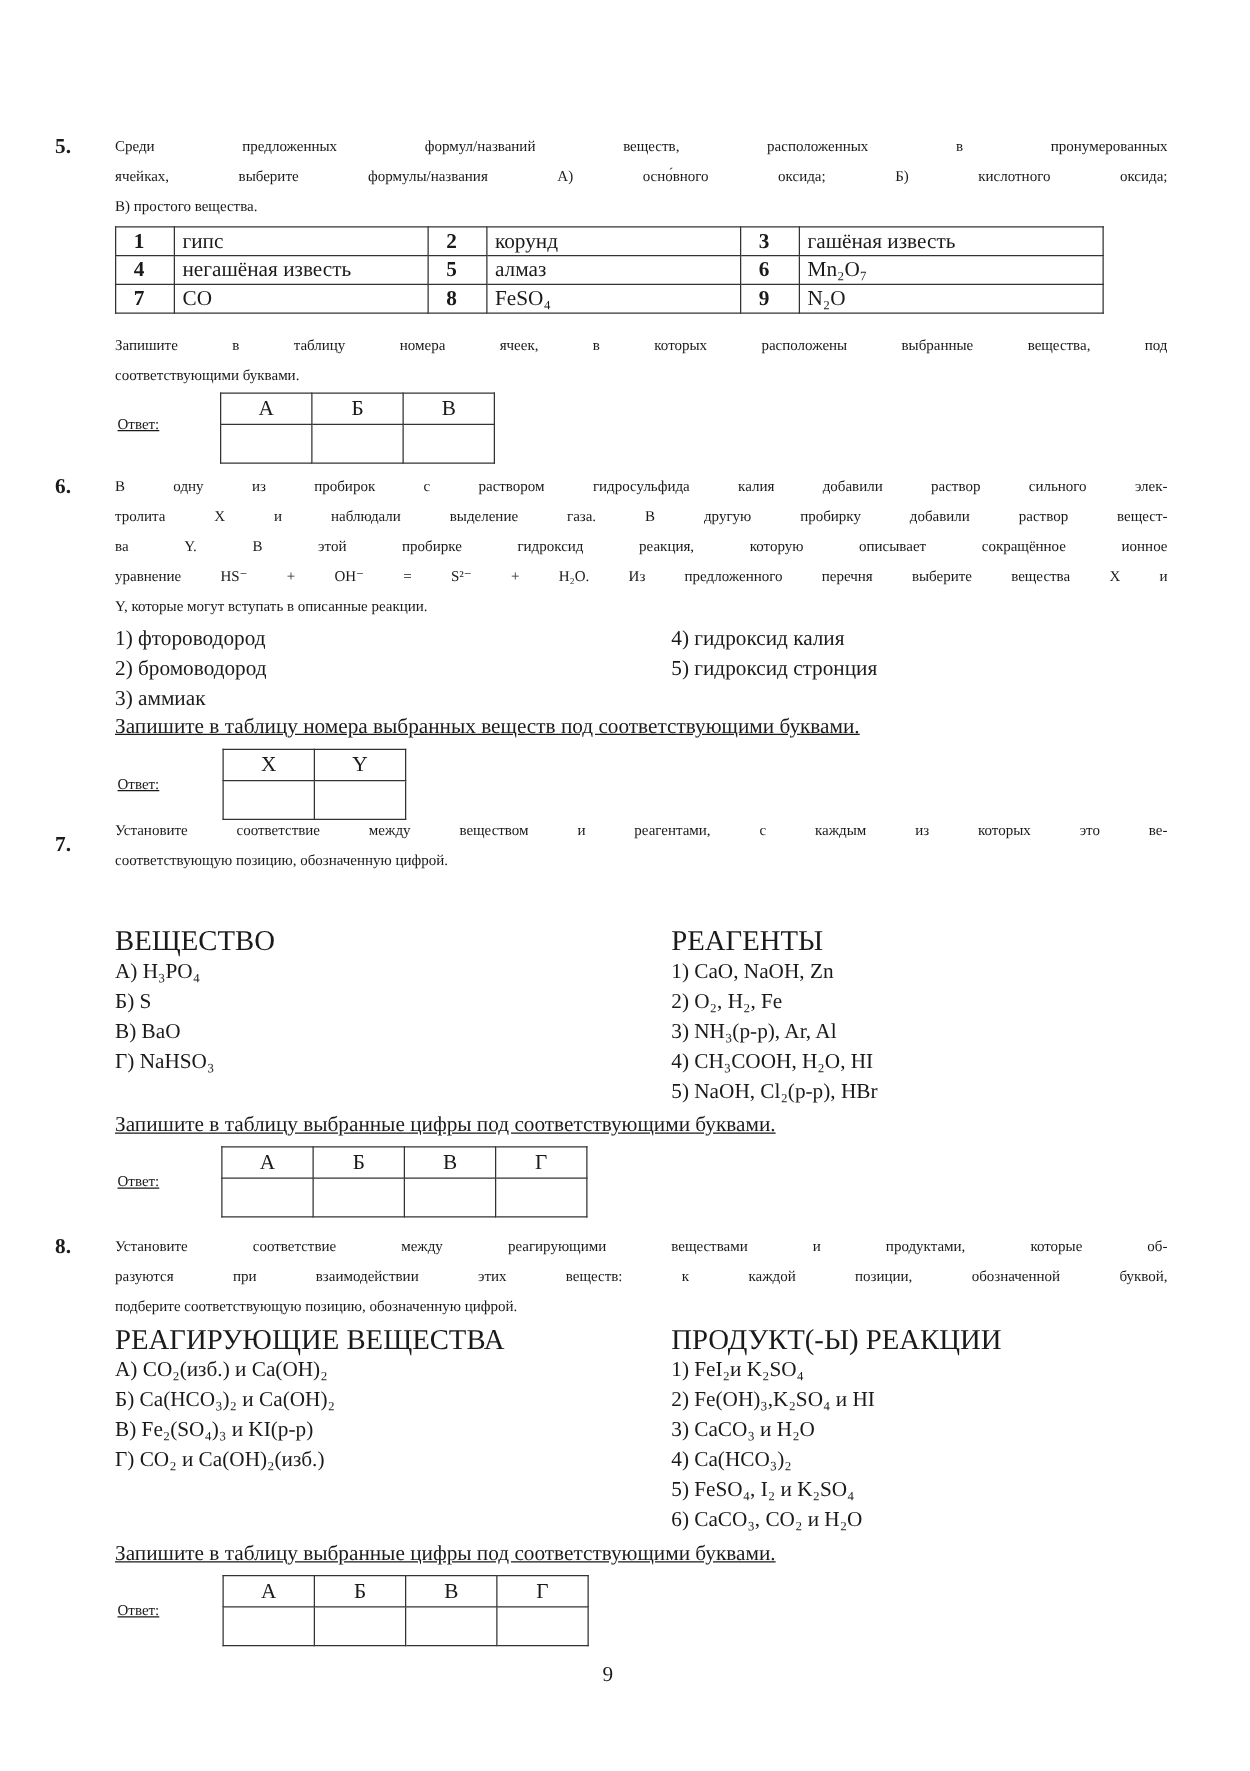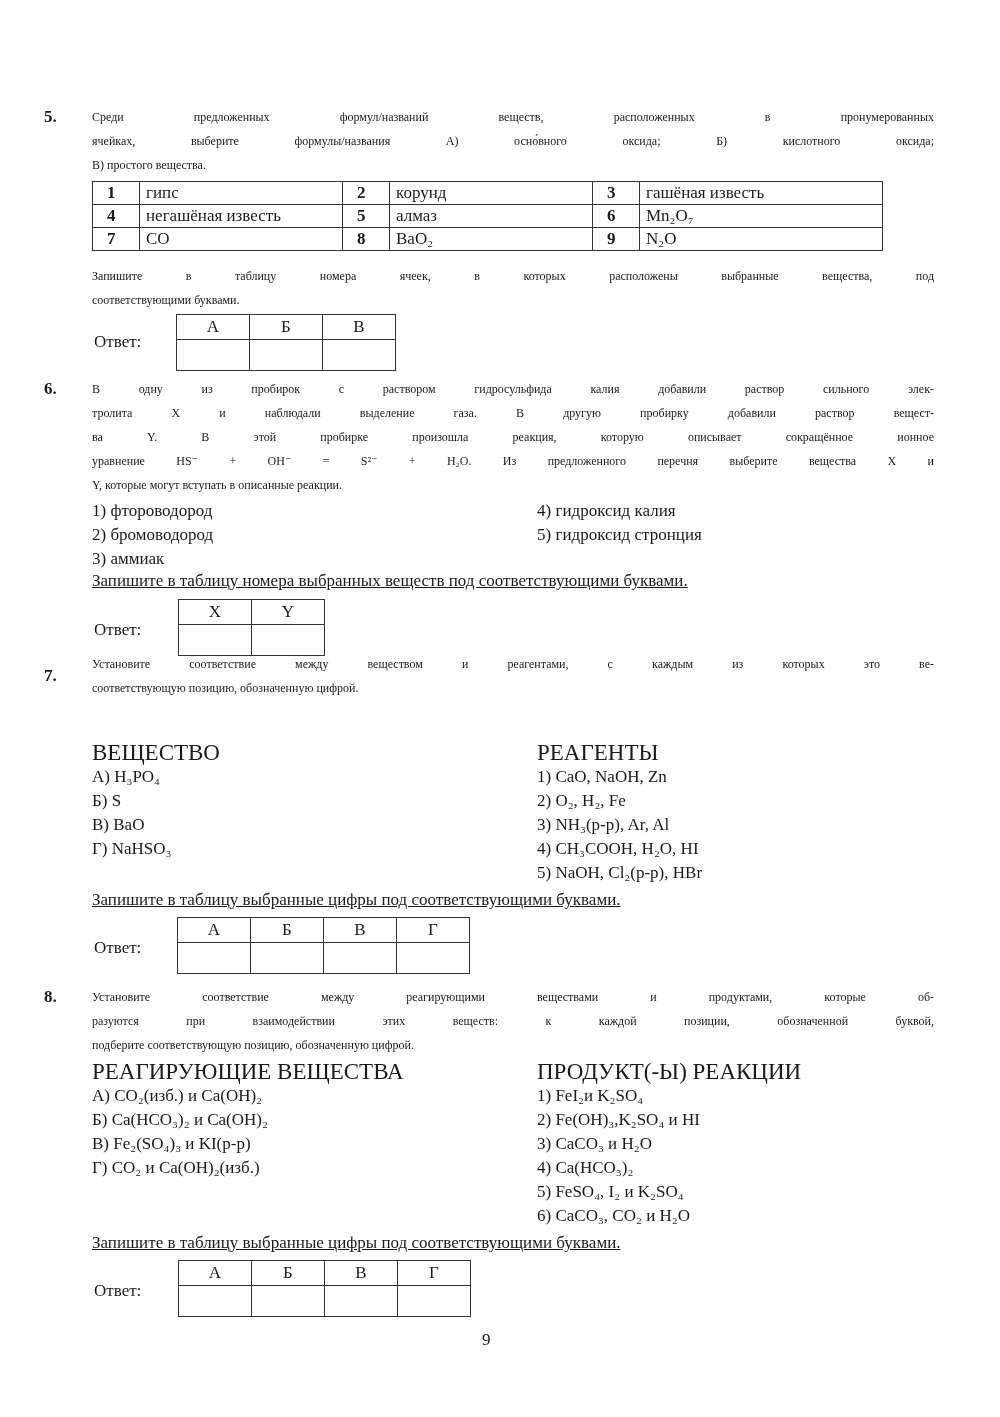--- a/index.html
+++ b/index.html
@@ -10,21 +10,21 @@
   .para { position:absolute; left:92px; width:842px; line-height:24px; text-align:justify; font-size:12px; }
   .para .line { display:block; text-align:justify; text-align-last:justify; white-space:nowrap; }
   .para .line.last { text-align-last:left; }
   table.grid { position:absolute; border-collapse:collapse; }
   table.grid td { border:1.3px solid #333; height:22px; padding:0 0 0 6px; font-size:17px; }
   table.grid td.n { font-weight:bold; width:32px; padding-left:14px; }
   table.ans { position:absolute; border-collapse:collapse; }
   table.ans td { border:1.3px solid #333; width:72px; height:26px; text-align:center; font-size:17px; padding:0; }
   table.ans tr.head td { height:24px; }
   table.ans tr.body td { height:30px; }
-  .otvet { position:absolute; font-size:17px; }
+  .otvet { position:absolute; font-size:12px;text-decoration:underline; }
   .list { position:absolute; line-height:24px; font-size:17px; }
   .list div { white-space:nowrap; }
   .hdr { font-size:23px; }
   .pagenum { position:absolute; left:482px; top:1330px; font-size:17px; }
 </style>
 </head>
 <body>
 
 <div>
   <div class="qnum" style="top:107px">5.</div>
@@ -48,21 +48,21 @@
           <td>негашёная известь</td>
       <td class="n">5</td>
           <td>алмаз</td>
       <td class="n">6</td>
           <td>Mn₂O₇</td>
     </tr>
     <tr>
       <td class="n">7</td>
           <td>CO</td>
       <td class="n">8</td>
-          <td>BaO₂</td>
+          <td>FeSO₄</td>
       <td class="n">9</td>
           <td>N₂O</td>
     </tr>
   </tbody>
     </table>
   <div class="para" style="top:264px">
     <span class="line">Запишите в таблицу номера ячеек, в которых расположены выбранные вещества, под</span>
     <span class="line last">соответствующими буквами.</span>
   </div>
   <div class="otvet" style="left:94px; top:332px">Ответ:</div>
@@ -80,21 +80,21 @@
     </tr>
   </tbody>
     </table>
 </div>
 
 <div>
   <div class="qnum" style="top:379px">6.</div>
   <div class="para" style="top:377px">
     <span class="line">В одну из пробирок с раствором гидросульфида калия добавили раствор сильного элек-</span>
     <span class="line">тролита X и наблюдали выделение газа. В другую пробирку добавили раствор вещест-</span>
-    <span class="line">ва Y. В этой пробирке произошла реакция, которую описывает сокращённое ионное</span>
+    <span class="line">ва Y. В этой пробирке гидроксид реакция, которую описывает сокращённое ионное</span>
     <span class="line">уравнение HS⁻ + OH⁻ = S²⁻ + H₂O. Из предложенного перечня выберите вещества X и</span>
     <span class="line last">Y, которые могут вступать в описанные реакции.</span>
   </div>
   <div class="list" style="left:92px; top:499px">
     <div>1) фтороводород</div>
     <div>2) бромоводород</div>
     <div>3) аммиак</div>
   </div>
   <div class="list" style="left:537px; top:499px">
     <div>4) гидроксид калия</div>

